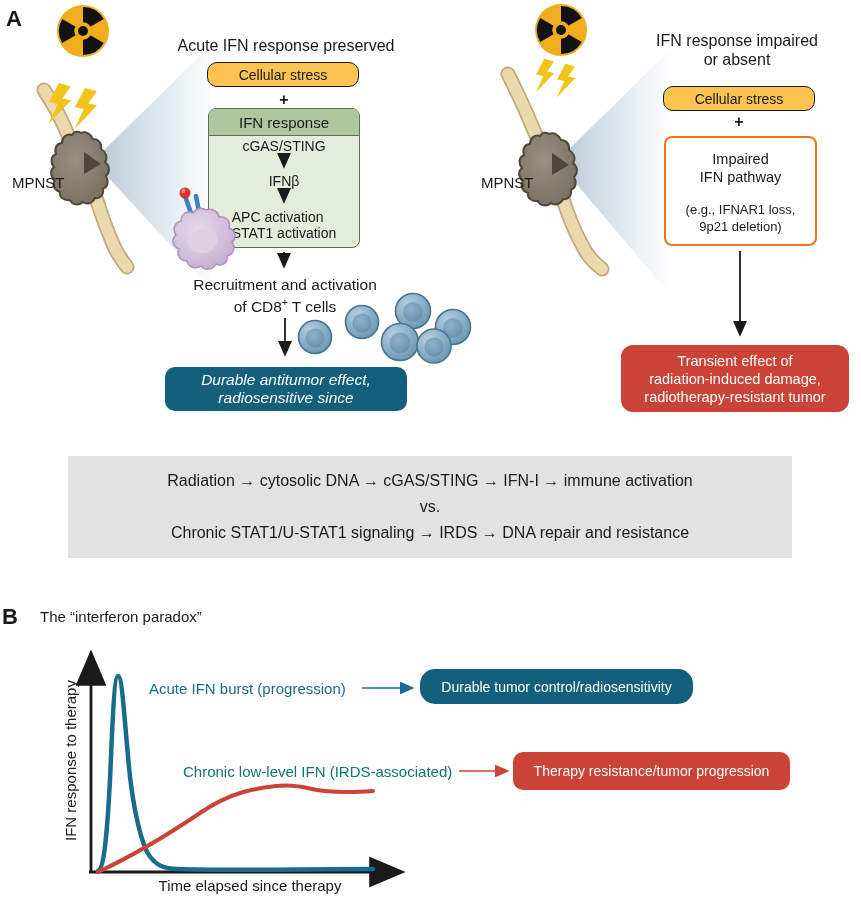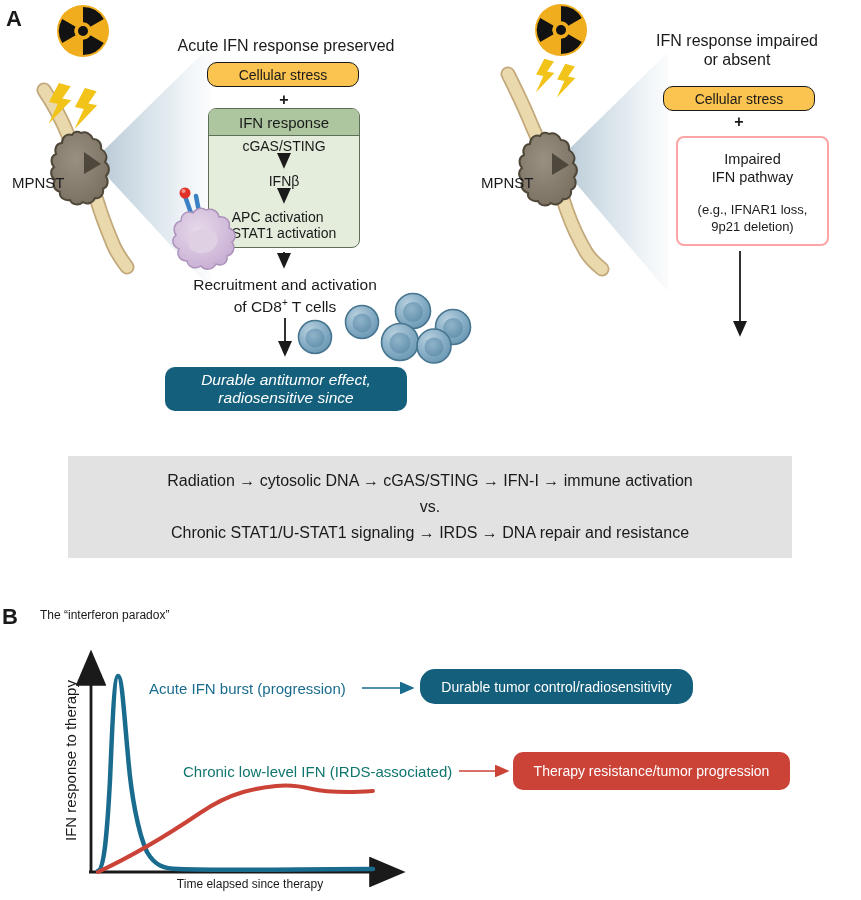--- a/index.html
+++ b/index.html
@@ -10,28 +10,28 @@
   .txt{position:absolute;z-index:3;white-space:nowrap;}
   .ctr{transform:translateX(-50%);text-align:center;}
   .panel-label{font-size:22px;font-weight:bold;}
   .box{position:absolute;z-index:1;box-sizing:border-box;display:flex;flex-direction:column;
        align-items:center;justify-content:center;text-align:center;}
   .yellow-box{background:#FBC34F;border:1.7px solid #1a1a1a;border-radius:10px;font-size:14px;}
   .green-box{background:#E4EDDC;border:1.8px solid #5F6F55;border-radius:8px;justify-content:flex-start;}
   .green-header{width:100%;height:26px;background:#AEC6A0;border-bottom:1.8px solid #5F6F55;
        border-radius:6px 6px 0 0;display:flex;align-items:center;justify-content:center;font-size:15px;}
   .green-item{position:absolute;left:50%;transform:translateX(-50%);font-size:14px;text-align:left;white-space:nowrap;}
-  .white-box{background:#ffffff;border:2px solid #fca5a5;border-radius:8px;margin-left:12px;}
+  .white-box{background:#ffffff;border:2px solid #f97316;border-radius:8px;}
   .wb-item{position:absolute;left:50%;transform:translateX(-50%);text-align:center;white-space:nowrap;}
   .teal-box{background:#135F7C;color:#fff;border-radius:10px;}
   .red-box{background:#CB4237;color:#fff;border-radius:12px;}
   .gray-box{background:#E2E2E2;font-size:16px;line-height:26px;}
   .plus{font-size:16px;font-weight:600;}
   .title{font-size:16px;line-height:19px;}
-  .small-title{font-size:12px;}
+  .small-title{font-size:15px;}
   .mpnst{font-size:15px;}
   .recruit{font-size:15.5px;line-height:18px;}
   sup.sp{font-size:10px;}
   .blue-text{color:#1A6C8E;font-size:15px;}
   .red-text{color:#0f766e;font-size:15px;}
   .ylab{position:absolute;left:-50px;top:752px;width:240px;text-align:center;
         transform:rotate(-90deg);font-size:15px;z-index:3;white-space:nowrap;}
   .lh18{line-height:18px;font-style:italic;}
 </style>
 </head>
@@ -159,20 +159,25 @@
       <span style="display:block;">IFN pathway</span>
     </div>
     <div class="wb-item" style="top:64px;font-size:13px;line-height:16.5px;">
       <span style="display:block;">(e.g., IFNAR1 loss,</span>
       <span style="display:block;">9p21 deletion)</span>
     </div>
   </div>
 
   <div class="txt mpnst" style="left:481px;top:174px;">MPNST</div>
 
+  <div class="box red-box" style="left:621px;top:345px;width:228px;height:67px;font-size:14.5px;line-height:18px;">
+    <span>Transient effect of</span>
+    <span>radiation-induced damage,</span>
+    <span>radiotherapy-resistant tumor</span>
+  </div>
 
   <div class="box gray-box" style="left:68px;top:456px;width:724px;height:102px;">
     <span>Radiation → cytosolic DNA → cGAS/STING → IFN-I → immune activation</span>
     <span>vs.</span>
     <span>Chronic STAT1/U-STAT1 signaling → IRDS → DNA repair and resistance</span>
   </div>
 
   <div class="txt panel-label" style="left:2px;top:604px;">B</div>
 
   <div class="txt small-title" style="left:40px;top:608px;">The “interferon paradox”</div>

